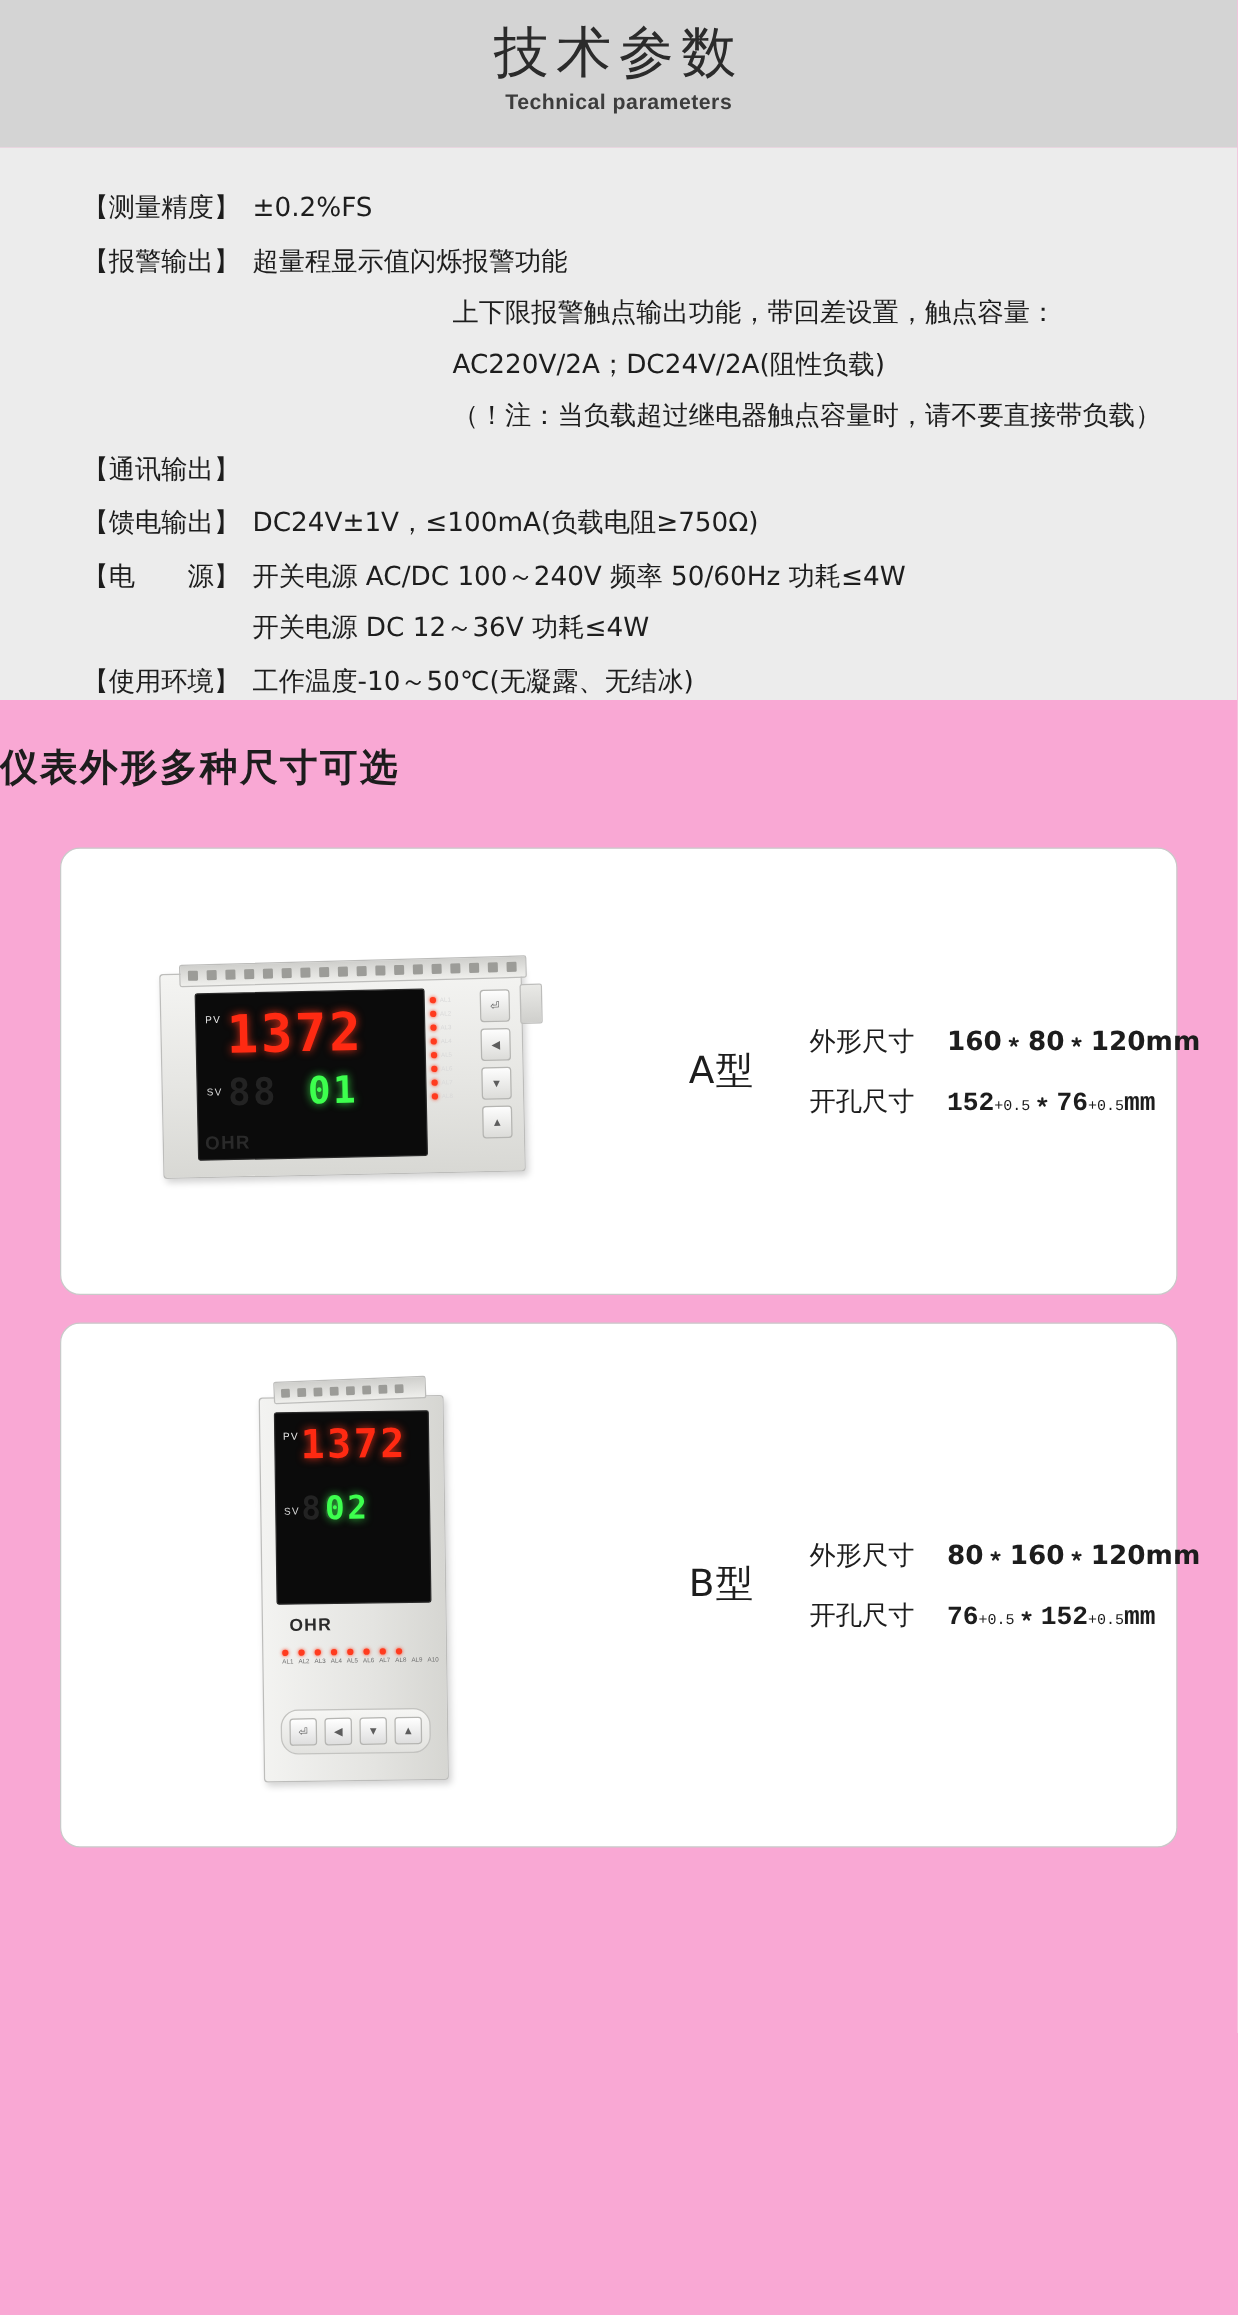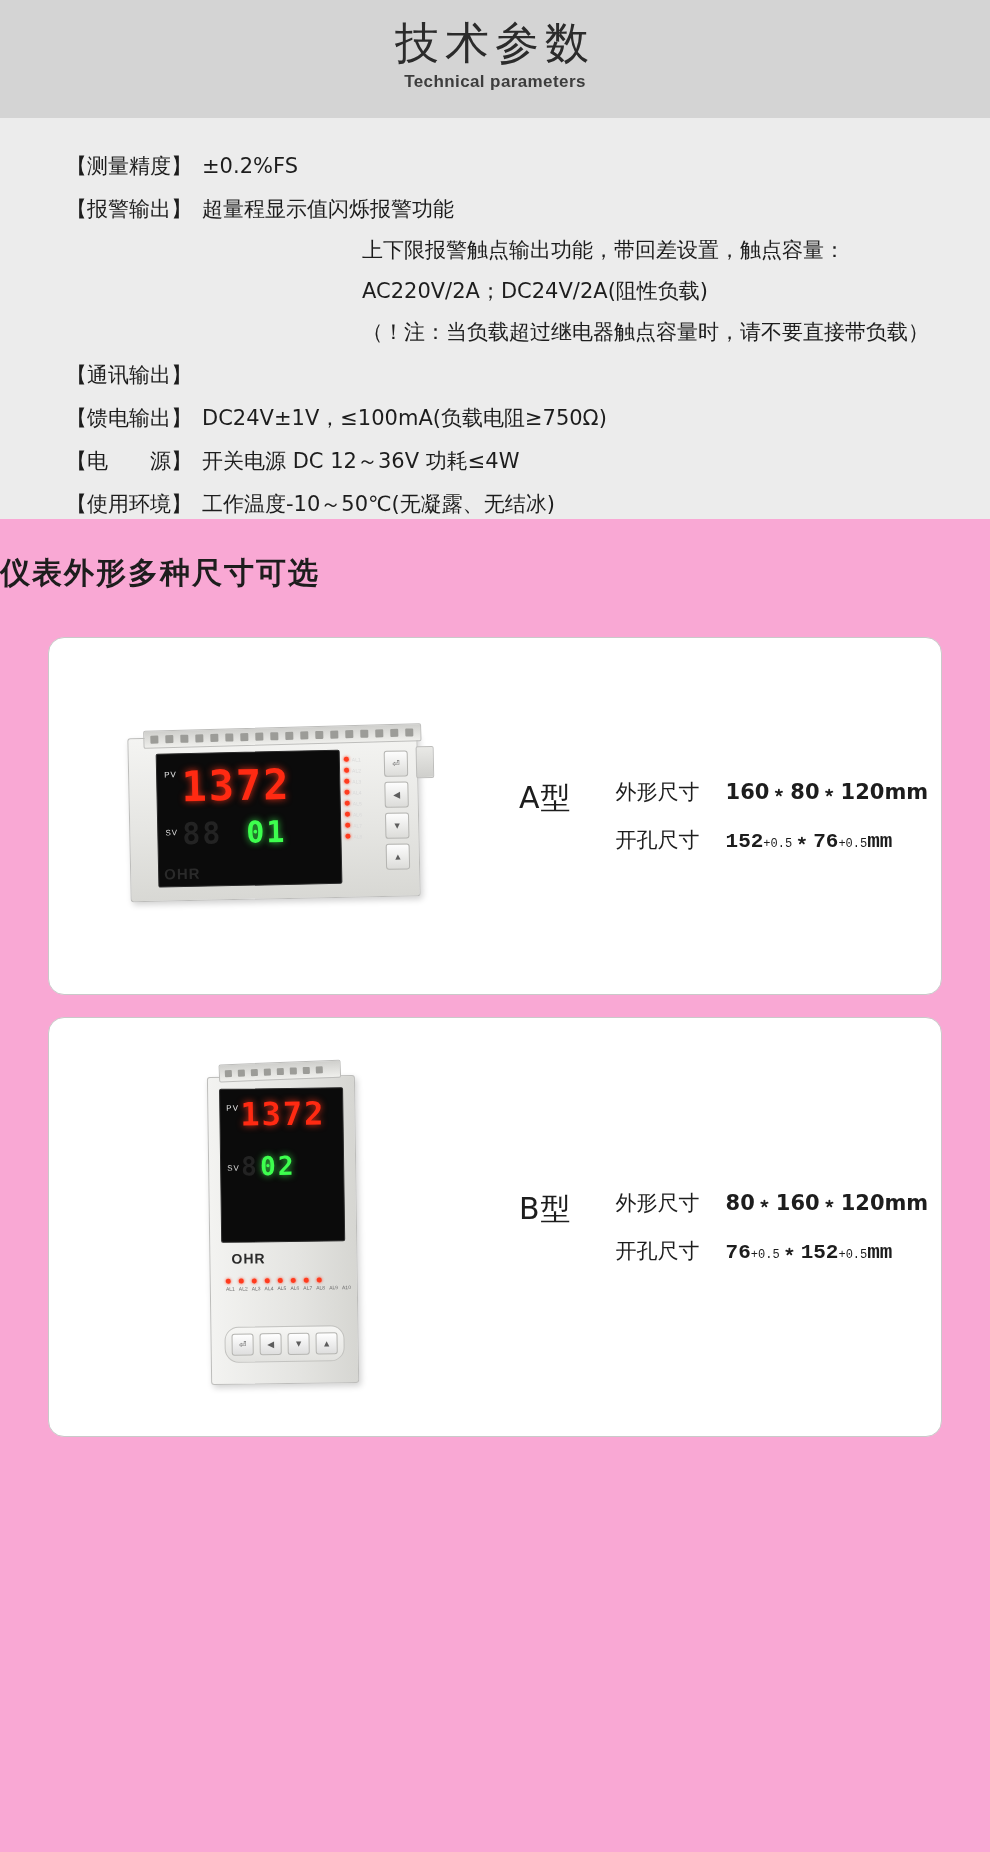--- a/index.html
+++ b/index.html
@@ -115,20 +115,22 @@
     display:flex;
     align-items:center;
     justify-content:center;
   }
   .card.a .device-wrap{width:470px;}
   .card.b .device-wrap{width:470px;}
 
   .model-block{
     flex:1 1 auto;
     display:flex;
+    align-items:center;
+    margin-left:32px;
   }
   .model-name{
     font-size:30px;
     letter-spacing:1px;
     margin-right:44px;
     font-family:"DejaVu Sans","Liberation Sans",sans-serif;
     white-space:nowrap;
   }
   .dims .dim-row{
     display:flex;
@@ -333,20 +335,21 @@
     <div class="spec-row">
       <div class="spec-label">【馈电输出】</div>
       <div class="spec-body">
         <div class="line indent-1">DC24V±1V，≤100mA(负载电阻≥750Ω)</div>
       </div>
     </div>
 
     <div class="spec-row">
       <div class="spec-label">【电　　源】</div>
       <div class="spec-body">
+        <div class="line indent-1">开关电源 AC/DC 100～240V 频率 50/60Hz  功耗≤4W</div>
         <div class="line indent-1">开关电源 DC 12～36V    功耗≤4W</div>
       </div>
     </div>
 
     <div class="spec-row">
       <div class="spec-label">【使用环境】</div>
       <div class="spec-body">
         <div class="line indent-1">工作温度-10～50℃(无凝露、无结冰)</div>
       </div>
     </div>

